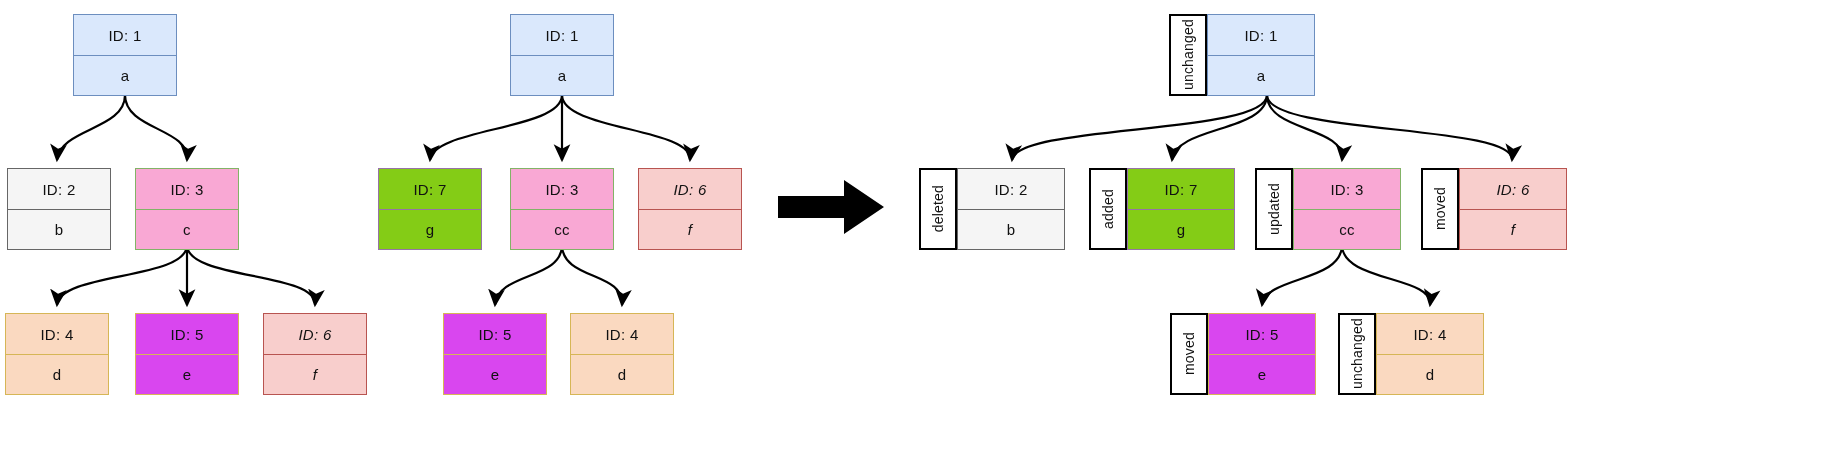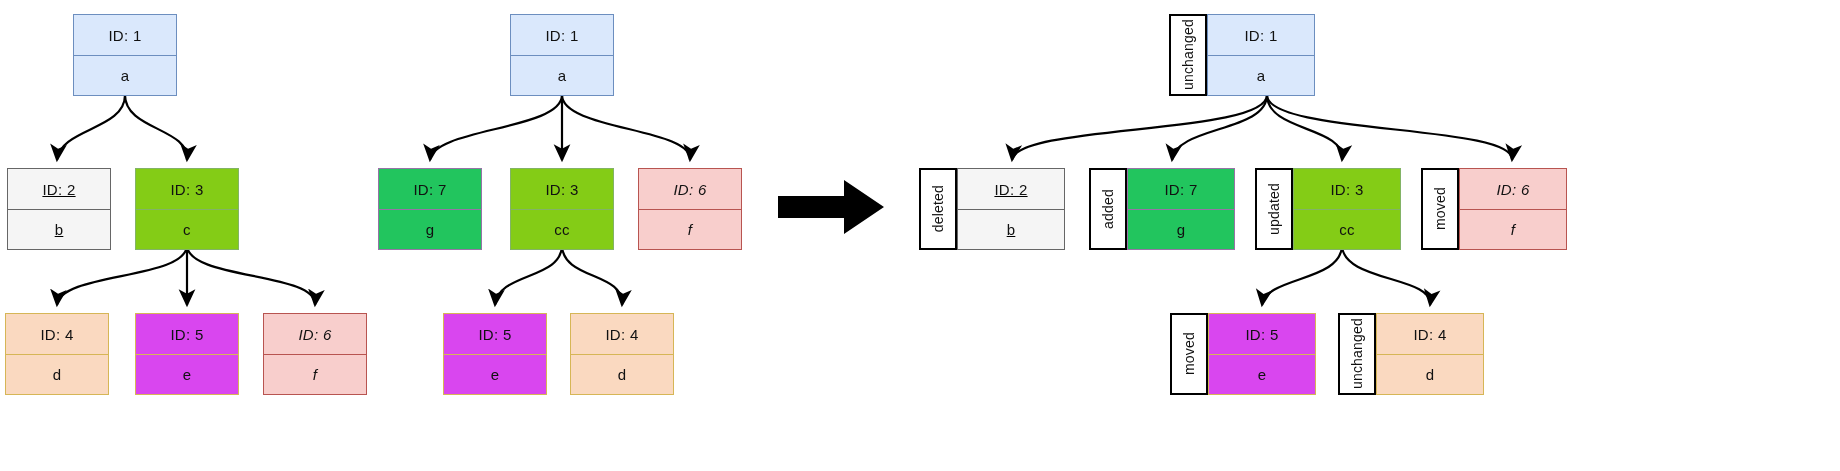--- a/index.html
+++ b/index.html
@@ -73,42 +73,42 @@
     font-size: 14px;
     color: #111111;
     white-space: nowrap;
     letter-spacing: 0.2px;
   }
   
   .c-blue   .node-body { border-color: #6c8ebf; }
   .c-blue   .cell      { background: #dae8fc; }
   .c-blue   .cell-val  { border-top-color: #6c8ebf; }
 
-  .c-grey   .node-body { border-color: #666666; text-decoration: underline; }
+  .c-grey   .node-body { border-color: #666666; }
   .c-grey   .cell      { background: #f5f5f5; }
   .c-grey   .cell-val  { border-top-color: #666666; }
 
   .c-green  .node-body { border-color: #82b366; }
-  .c-green  .cell      { background: #84cc16; }
+  .c-green  .cell      { background: #f9a8d4; }
   .c-green  .cell-val  { border-top-color: #82b366; }
 
   .c-orange .node-body { border-color: #d6b656; }
   .c-orange .cell      { background: #fad9c0; }
   .c-orange .cell-val  { border-top-color: #d6b656; }
 
   .c-yellow .node-body { border-color: #d6b656; }
   .c-yellow .cell      { background: #d946ef; }
   .c-yellow .cell-val  { border-top-color: #d6b656; }
 
   .c-pink   .node-body { border-color: #b85450; font-style: italic; }
   .c-pink   .cell      { background: #f8cecc; }
   .c-pink   .cell-val  { border-top-color: #b85450; }
 
   .c-purple .node-body { border-color: #9673a6; }
-  .c-purple .cell      { background: #22c55e; }
+  .c-purple .cell      { background: #84cc16; }
   .c-purple .cell-val  { border-top-color: #9673a6; }
 
   .big-arrow {
     position: absolute;
   }
 </style>
 </head>
 <body>
 
 <div id="stage">

